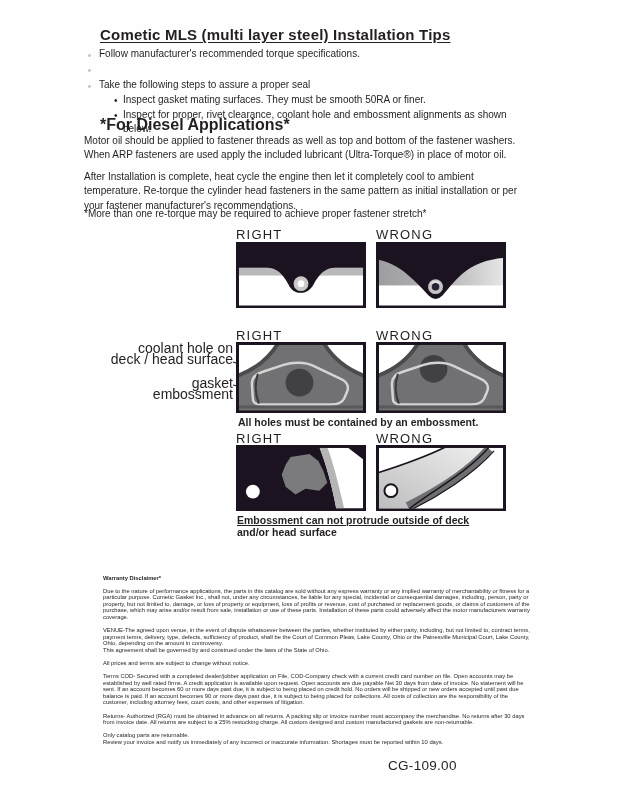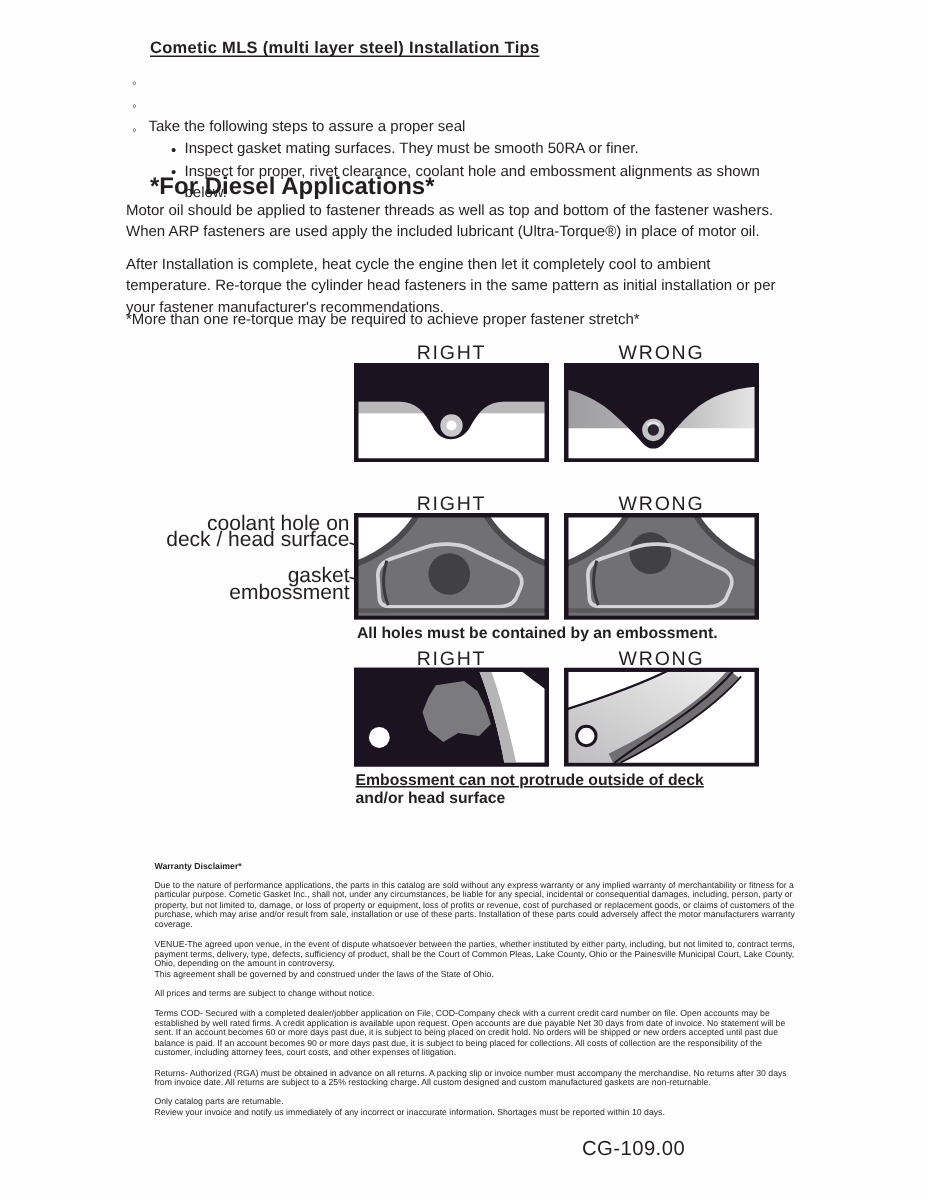--- a/index.html
+++ b/index.html
@@ -5,34 +5,34 @@
   * { margin:0; padding:0; box-sizing:border-box; }
   html,body { background:#ffffff; }
   .page {
     position:relative; width:618px; height:800px; margin:0 auto;
     background:#fefefe; color:#231f20;
     font-family:"Liberation Sans","DejaVu Sans",sans-serif;
     overflow:hidden;
   }
   .title {
     position:absolute; left:100px; top:26px;
-    font-size:11px; font-weight:bold; text-decoration:underline;
+    font-size:15px; font-weight:bold; text-decoration:underline;
     text-underline-offset:2px; letter-spacing:.2px; white-space:nowrap;
   }
   .bullets { position:absolute; left:88px; top:47px; font-size:10px; line-height:14.3px; width:440px; }
   .bullet { display:flex; }
   .bullet .marker { width:11px; flex:0 0 11px; font-size:8.5px; padding-top:1px; }
   .bullet.sub { margin-left:26px; }
   .bullet.sub .marker { width:9px; flex:0 0 9px; font-size:10px; }
   .diesel-heading { position:absolute; left:100px; top:116px; font-size:16px; font-weight:bold; }
   .para { position:absolute; left:84px; width:448px; font-size:10px; line-height:14.3px; }
   .p1 { top:134px; }
   .p2 { top:170px; }
   .note { top:207px; }
-  .dlabel { position:absolute; width:130px; text-align:center; font-size:13px; letter-spacing:1.2px; }
+  .dlabel { position:absolute; width:130px; text-align:left; font-size:13px; letter-spacing:1.2px; }
   .dbox { position:absolute; width:130px; }
   .dbox svg { display:block; width:130px; }
   .caption { position:absolute; font-size:10.5px; font-weight:bold; white-space:nowrap; }
   .side-label { position:absolute; text-align:right; font-size:14px; line-height:11px; width:125px; left:108px; }
   .leader-lines { position:absolute; left:208px; top:350px; }
   .warranty { position:absolute; left:103px; top:575px; width:430px; font-size:5.8px; line-height:6.6px; }
   .warranty .whead { font-weight:bold; margin-bottom:6px; }
   .warranty p { margin-bottom:6.5px; }
   .warranty p.tight { margin-bottom:0; }
   .footer-code { position:absolute; left:388px; top:758px; font-size:13.5px; letter-spacing:.3px; }
@@ -40,20 +40,21 @@
 </head>
 <body>
 
 <div class="page">
 
   <div class="title">Cometic MLS (multi layer steel) Installation Tips</div>
 
   <div class="bullets">
     <div class="bullet">
       <span class="marker">◦</span>
+      <span>Follow manufacturer's recommended torque specifications.</span>
     </div>
     <div class="bullet">
       <span class="marker">◦</span>
     </div>
     <div class="bullet">
       <span class="marker">◦</span>
       <span>Take the following steps to assure a proper seal</span>
     </div>
     <div class="bullet sub">
       <span class="marker">•</span>

